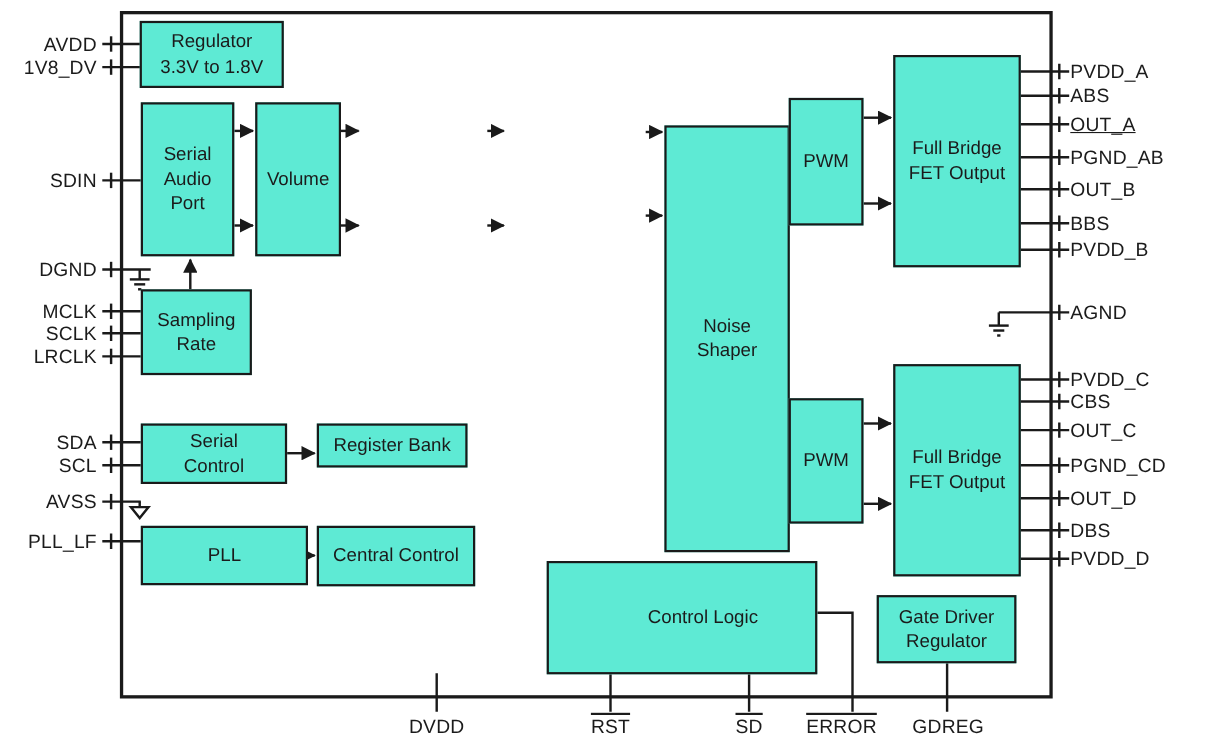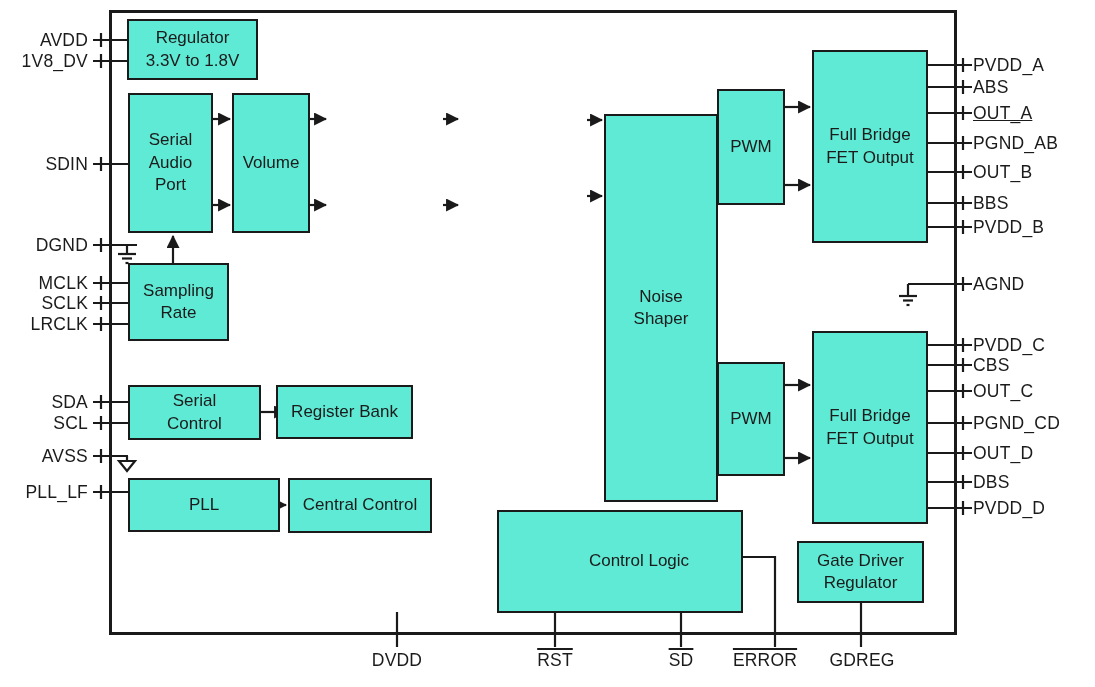--- a/index.html
+++ b/index.html
@@ -158,21 +158,21 @@
   <div class="block" style="left:717px;top:89px;width:68px;height:116px;"><span>PWM</span></div>
   <div class="block" style="left:812px;top:50px;width:116px;height:193px;"><span>Full Bridge
 FET Output</span></div>
   <div class="block" style="left:717px;top:362px;width:68px;height:114px;"><span>PWM</span></div>
   <div class="block" style="left:812px;top:331px;width:116px;height:193px;"><span>Full Bridge
 FET Output</span></div>
   <div class="block" style="left:128px;top:263px;width:101px;height:78px;"><span>Sampling
 Rate</span></div>
   <div class="block" style="left:128px;top:385px;width:133px;height:55px;"><span>Serial
 Control</span></div>
-  <div class="block" style="left:276px;top:385px;width:137px;height:54px;"><span>Register Bank</span></div>
+  <div class="block" style="left:288px;top:385px;width:137px;height:40px;"><span>Register Bank</span></div>
   <div class="block" style="left:128px;top:478px;width:152px;height:54px;"><span>PLL</span></div>
   <div class="block" style="left:288px;top:478px;width:144px;height:55px;"><span>Central Control</span></div>
   <div class="block" style="left:497px;top:510px;width:246px;height:103px;padding-left:38px;"><span>Control Logic</span></div>
   <div class="block" style="left:797px;top:541px;width:127px;height:62px;"><span>Gate Driver
 Regulator</span></div>
 
   <div class="pin pin-left" style="top:29px;">AVDD</div>
   <div class="pin pin-left" style="top:50px;">1V8_DV</div>
   <div class="pin pin-left" style="top:153px;">SDIN</div>
   <div class="pin pin-left" style="top:234px;">DGND</div>

